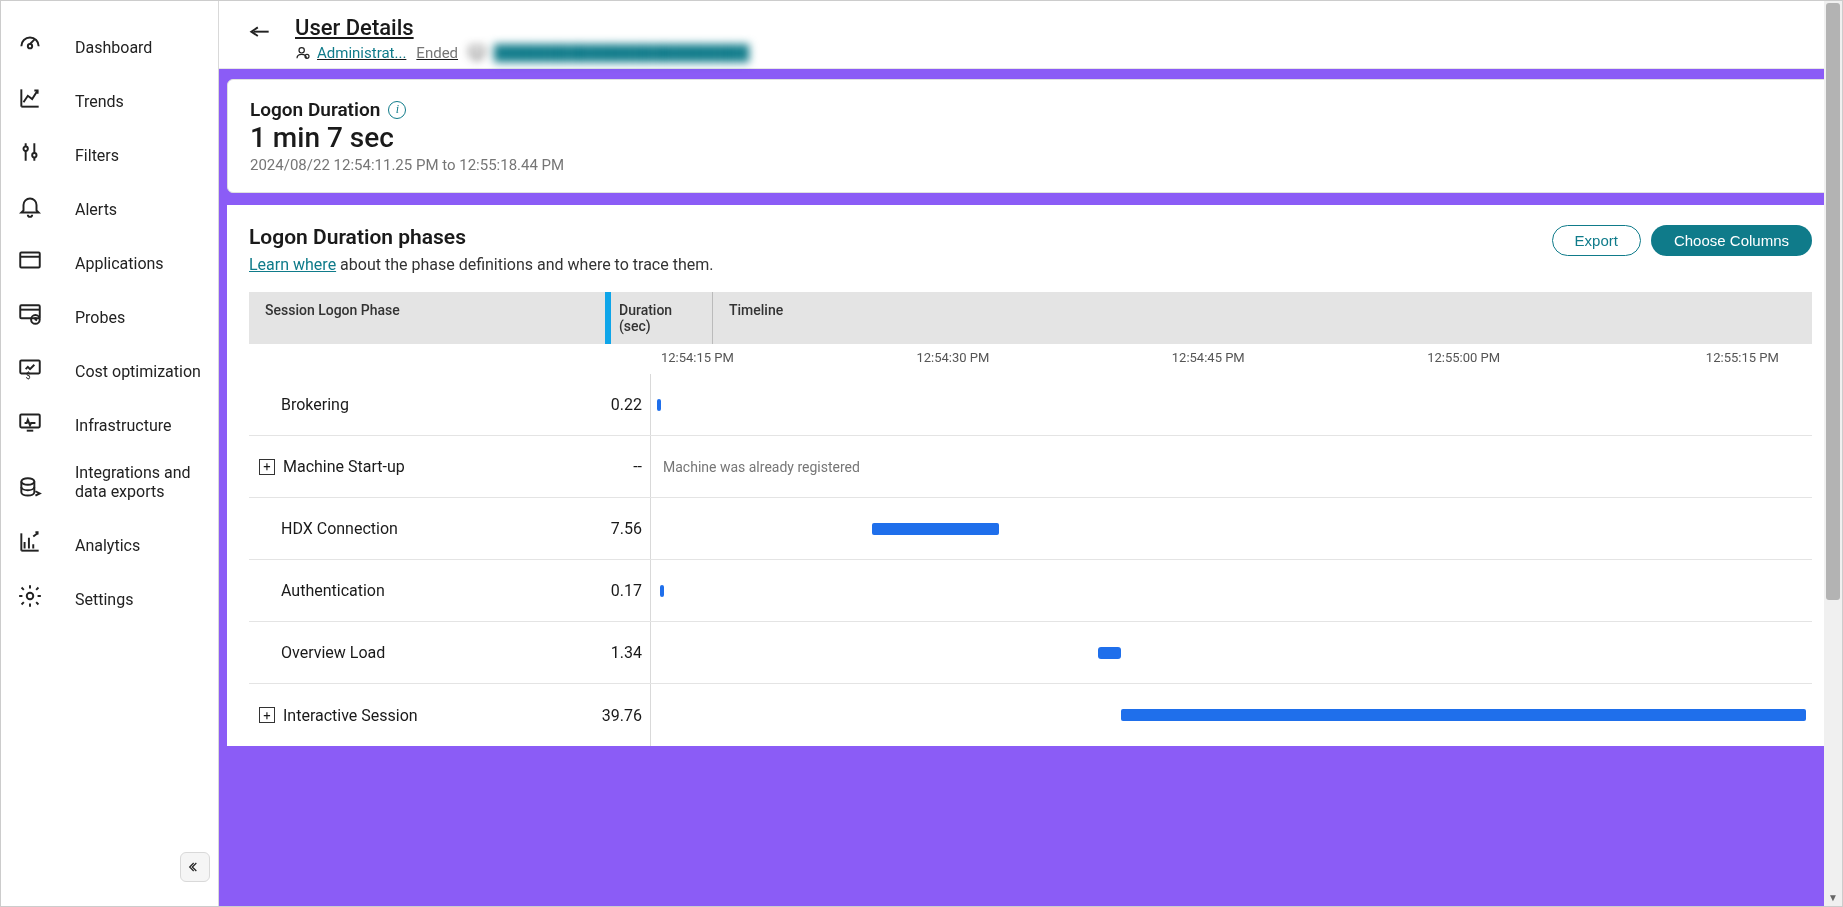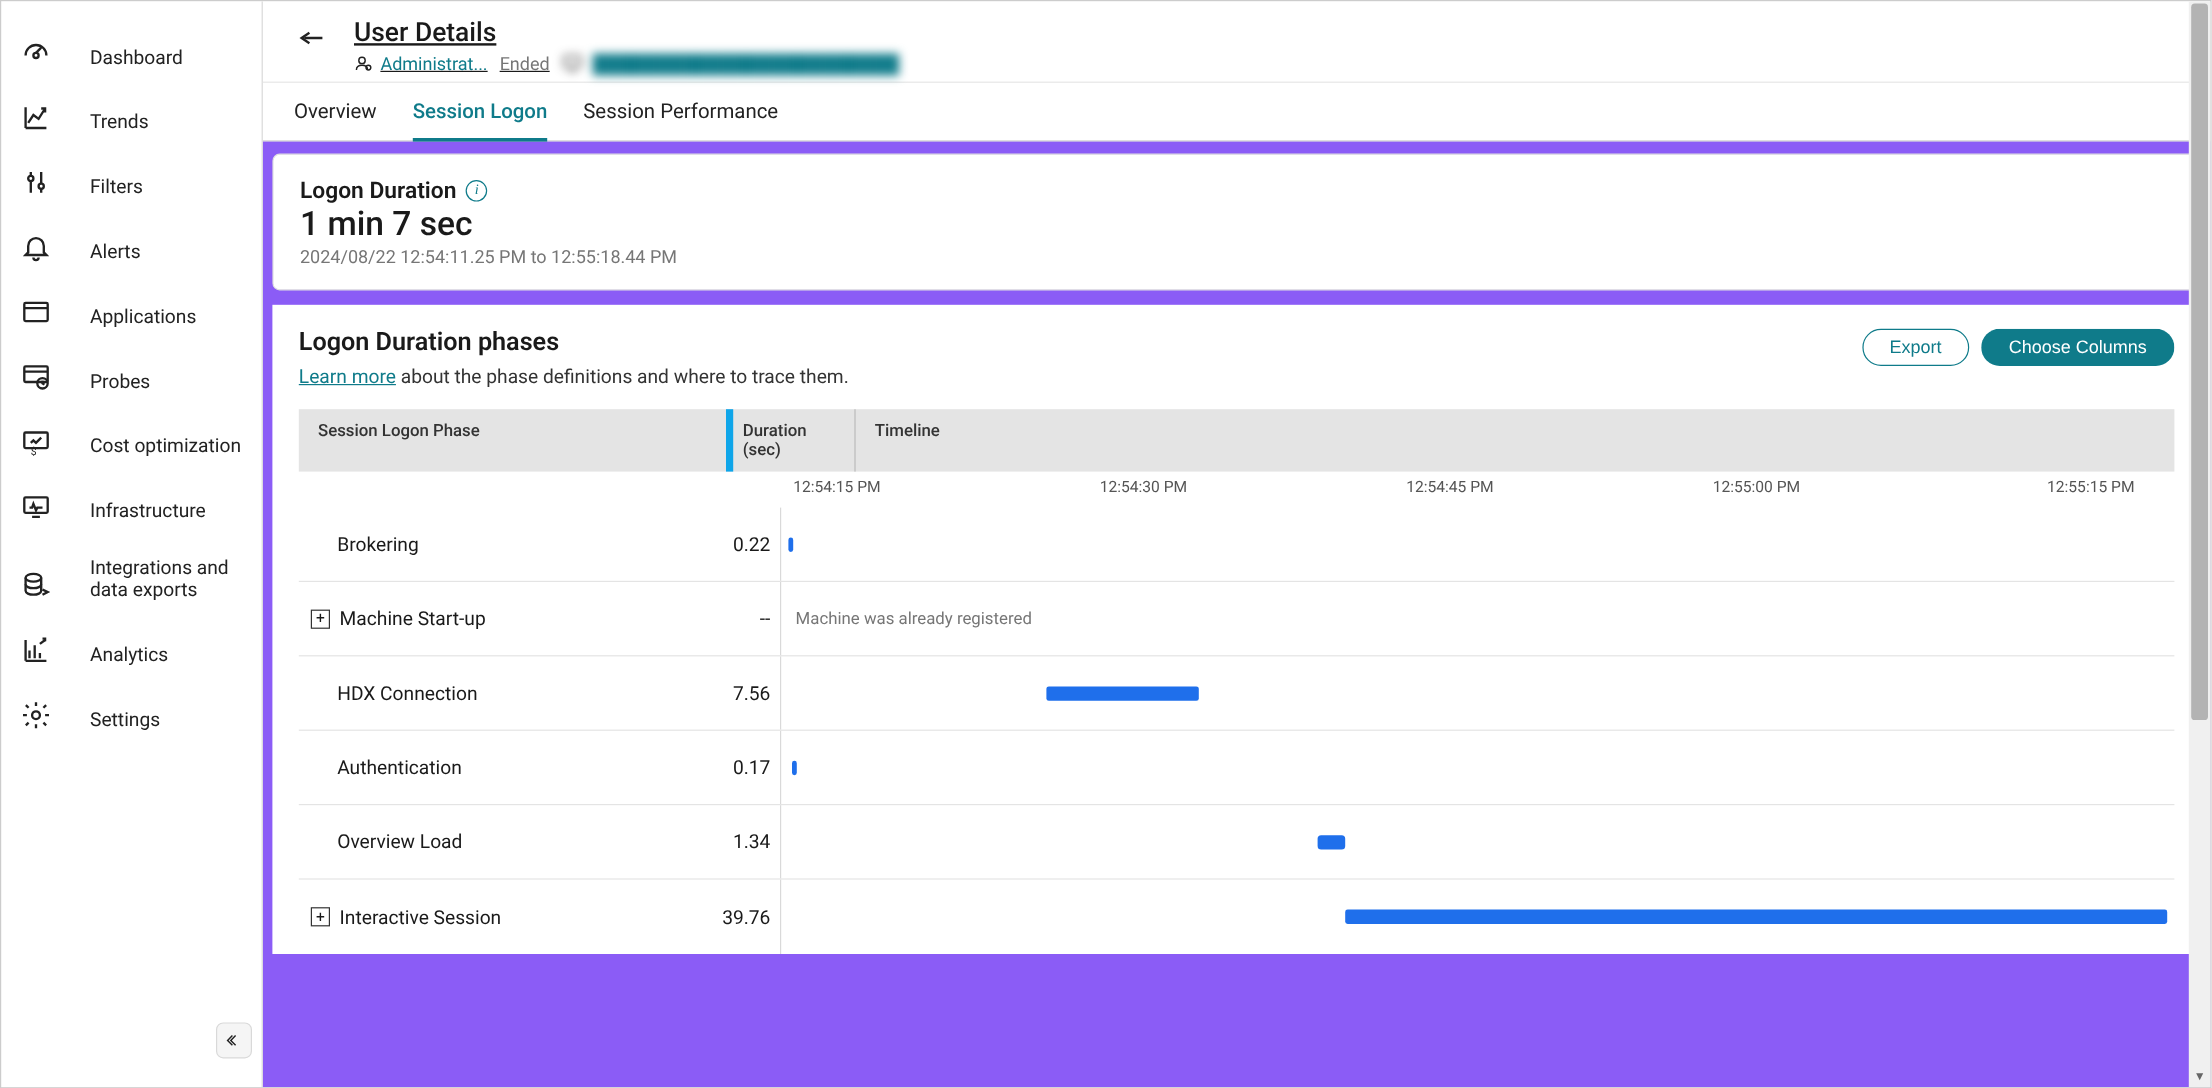--- a/index.html
+++ b/index.html
@@ -224,42 +224,37 @@
           <svg width="18" height="18" viewBox="0 0 24 24" stroke="#0f7b8a">
               <rect x="3" y="4" width="18" height="12" rx="1"></rect>
               <path d="M9 20h6M12 16v4"></path>
             </svg>
           <span>████████████████████████</span>
         </span>
       </div>
     </div>
   </div>
 
-  <div class="tabs">
-    <div class="tab">Overview</div>
-    <div class="tab active">Session Logon</div>
-    <div class="tab">Session Performance</div>
-  </div>
 
   <div class="content">
     <div class="card">
       <div class="card-title-row">
         <span class="card-title">Logon Duration</span>
         <span class="info-badge">i</span>
       </div>
       <div class="big-value">1 min 7 sec</div>
       <div class="timestamp-range">2024/08/22 12:54:11.25 PM to 12:55:18.44 PM</div>
     </div>
 
     <div class="section">
       <div class="section-header-row">
         <div>
           <div class="section-title">Logon Duration phases</div>
           <div class="section-sub">
-            <span class="learn-more">Learn more</span><span> about the phase definitions and where to trace them.</span>
+            <span class="learn-more">Learn where</span><span> about the phase definitions and where to trace them.</span>
           </div>
         </div>
         <div class="btn-row">
           <button class="btn btn-outline">Export</button>
           <button class="btn btn-solid">Choose Columns</button>
         </div>
       </div>
 
       <div class="table-wrap">
         <div class="thead">

